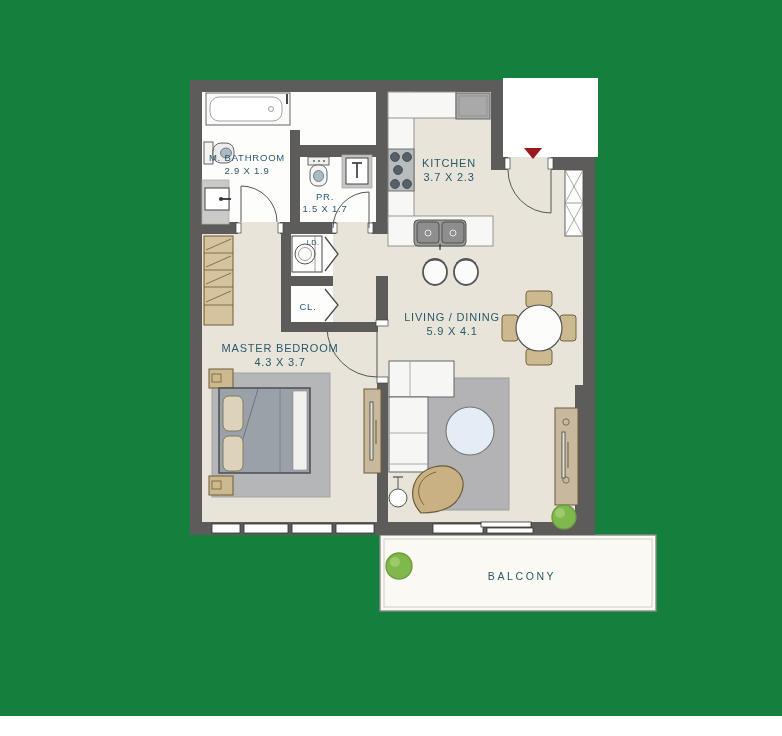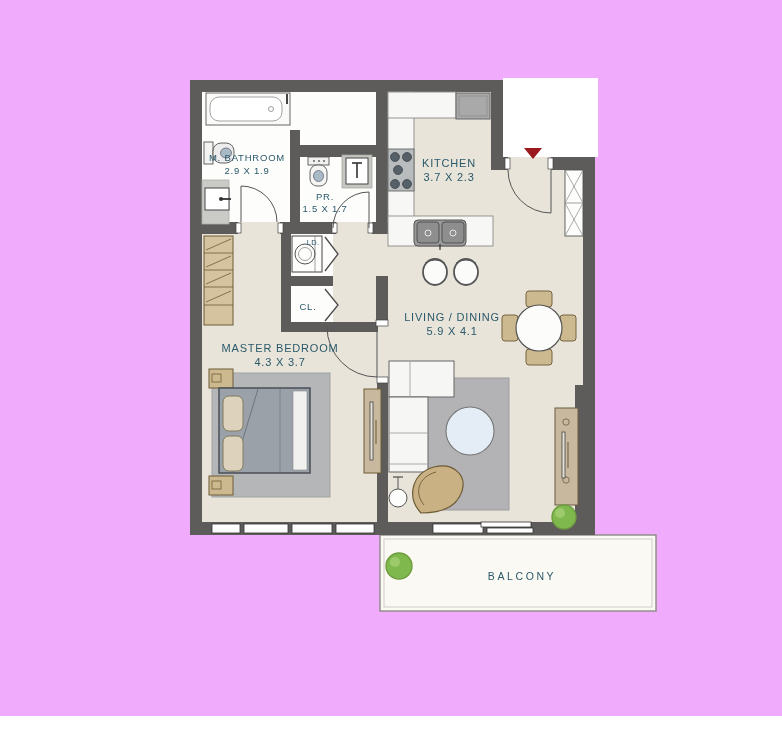--- a/index.html
+++ b/index.html
@@ -1,16 +1,16 @@
 <!DOCTYPE html>
 <html><head>
 <meta charset="utf-8">
 <style>
   html,body{margin:0;padding:0;background:#ffffff}
-  .stage{position:relative;width:782px;height:716px;background:#f0abfc;overflow:hidden;
+  .stage{position:relative;width:782px;height:716px;background:#15803d;overflow:hidden;
          font-family:"Liberation Sans",sans-serif}
   .stage svg{position:absolute;left:0;top:0}
   .room-label{font-family:"Liberation Sans",sans-serif;text-anchor:middle;letter-spacing:.8px}
   .lbl-lg{font-size:11px}
   .lbl-md{font-size:9.5px}
   .lbl-sm{font-size:7.5px;letter-spacing:.3px}
   .lbl-balcony{font-size:10.5px;letter-spacing:2.6px}
 </style>
 </head>
 <body>

